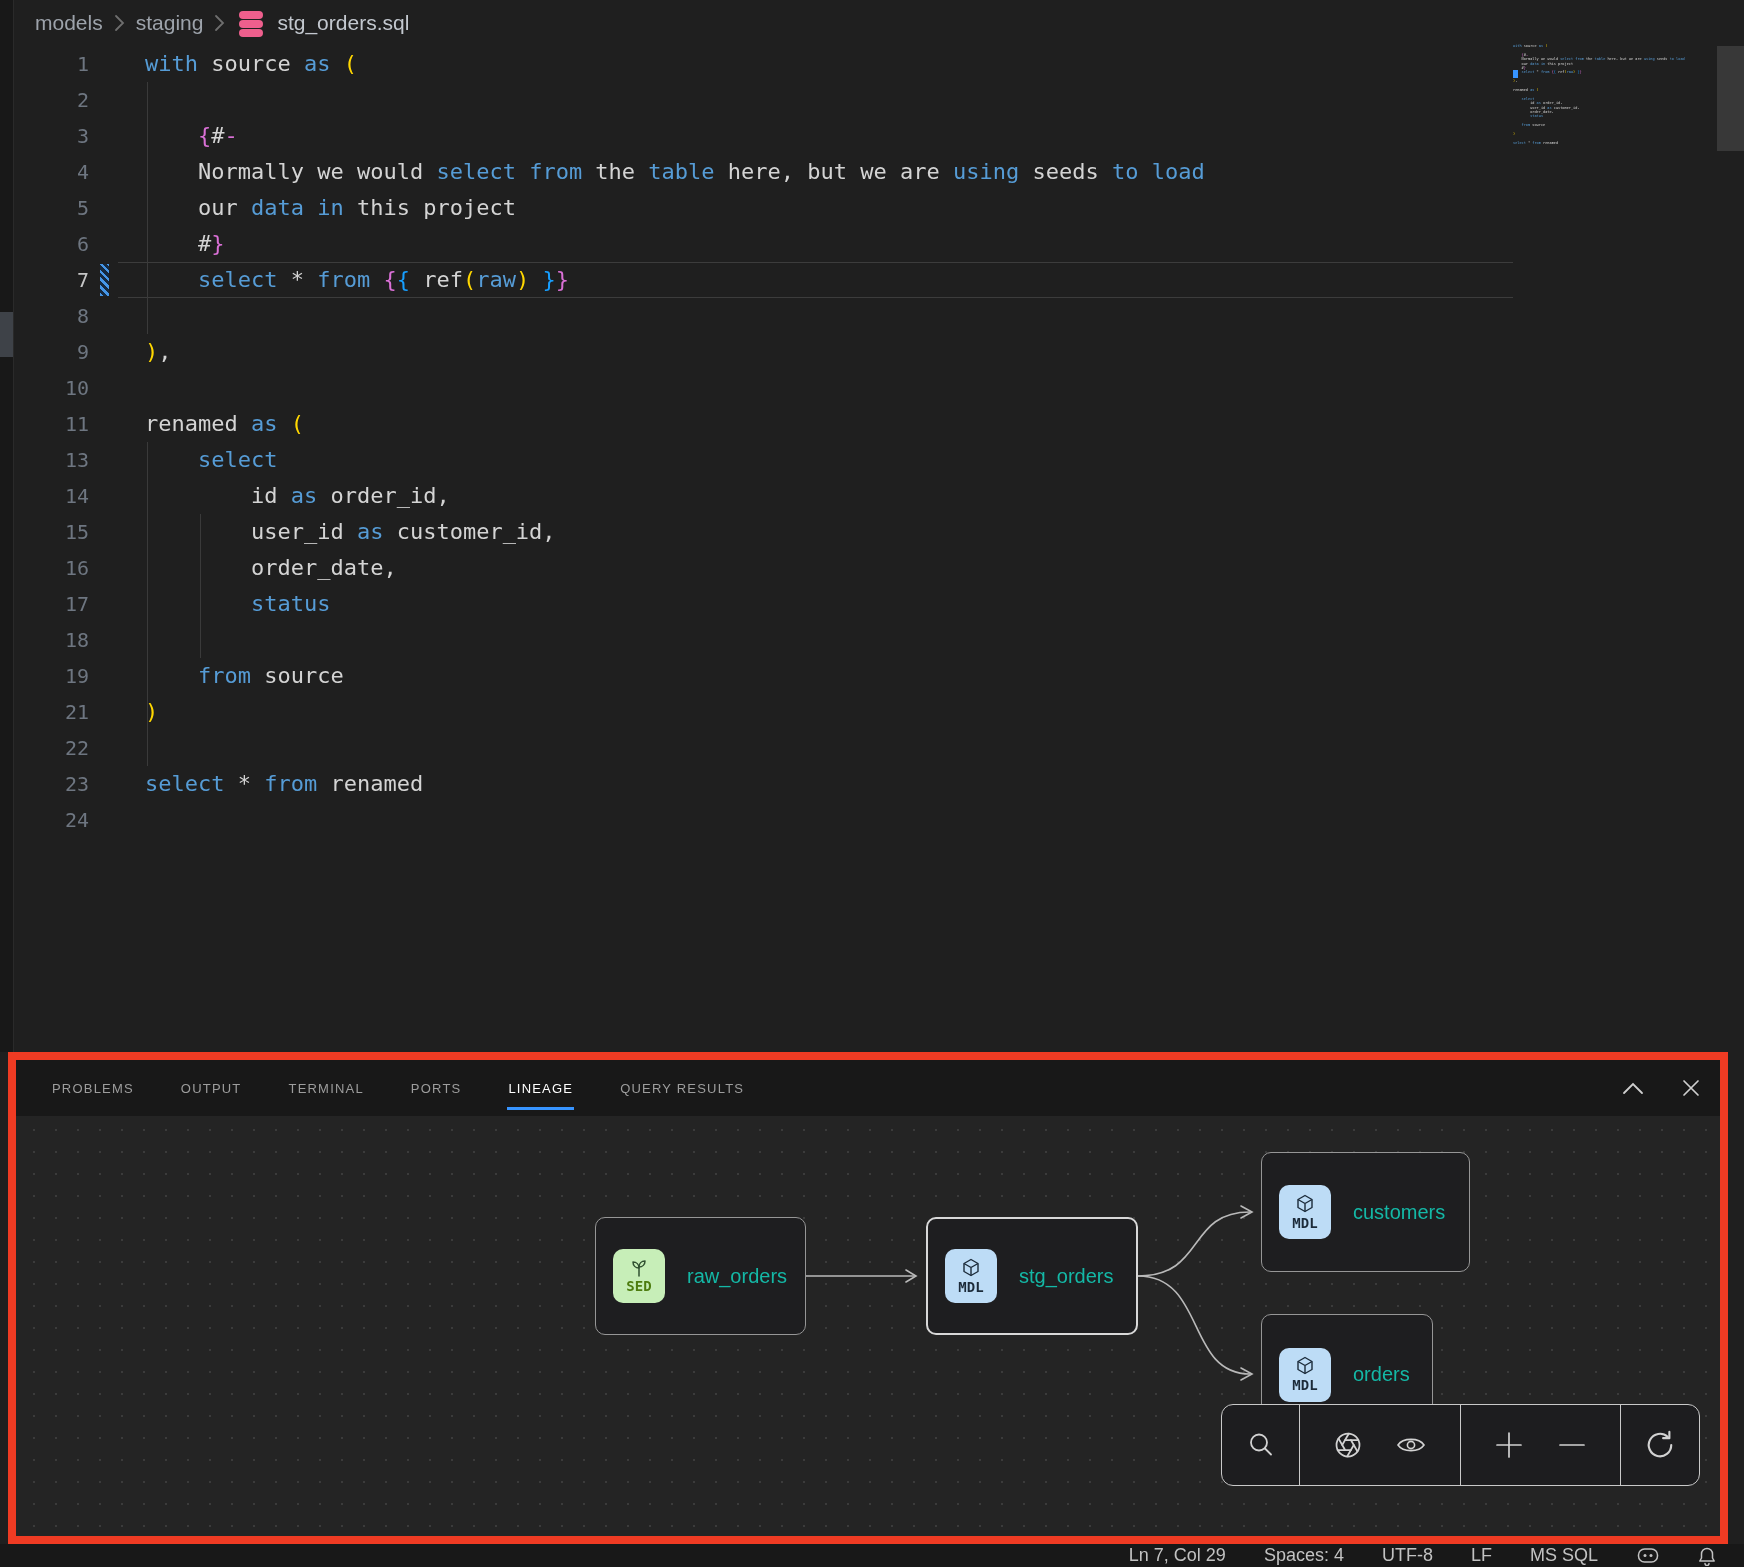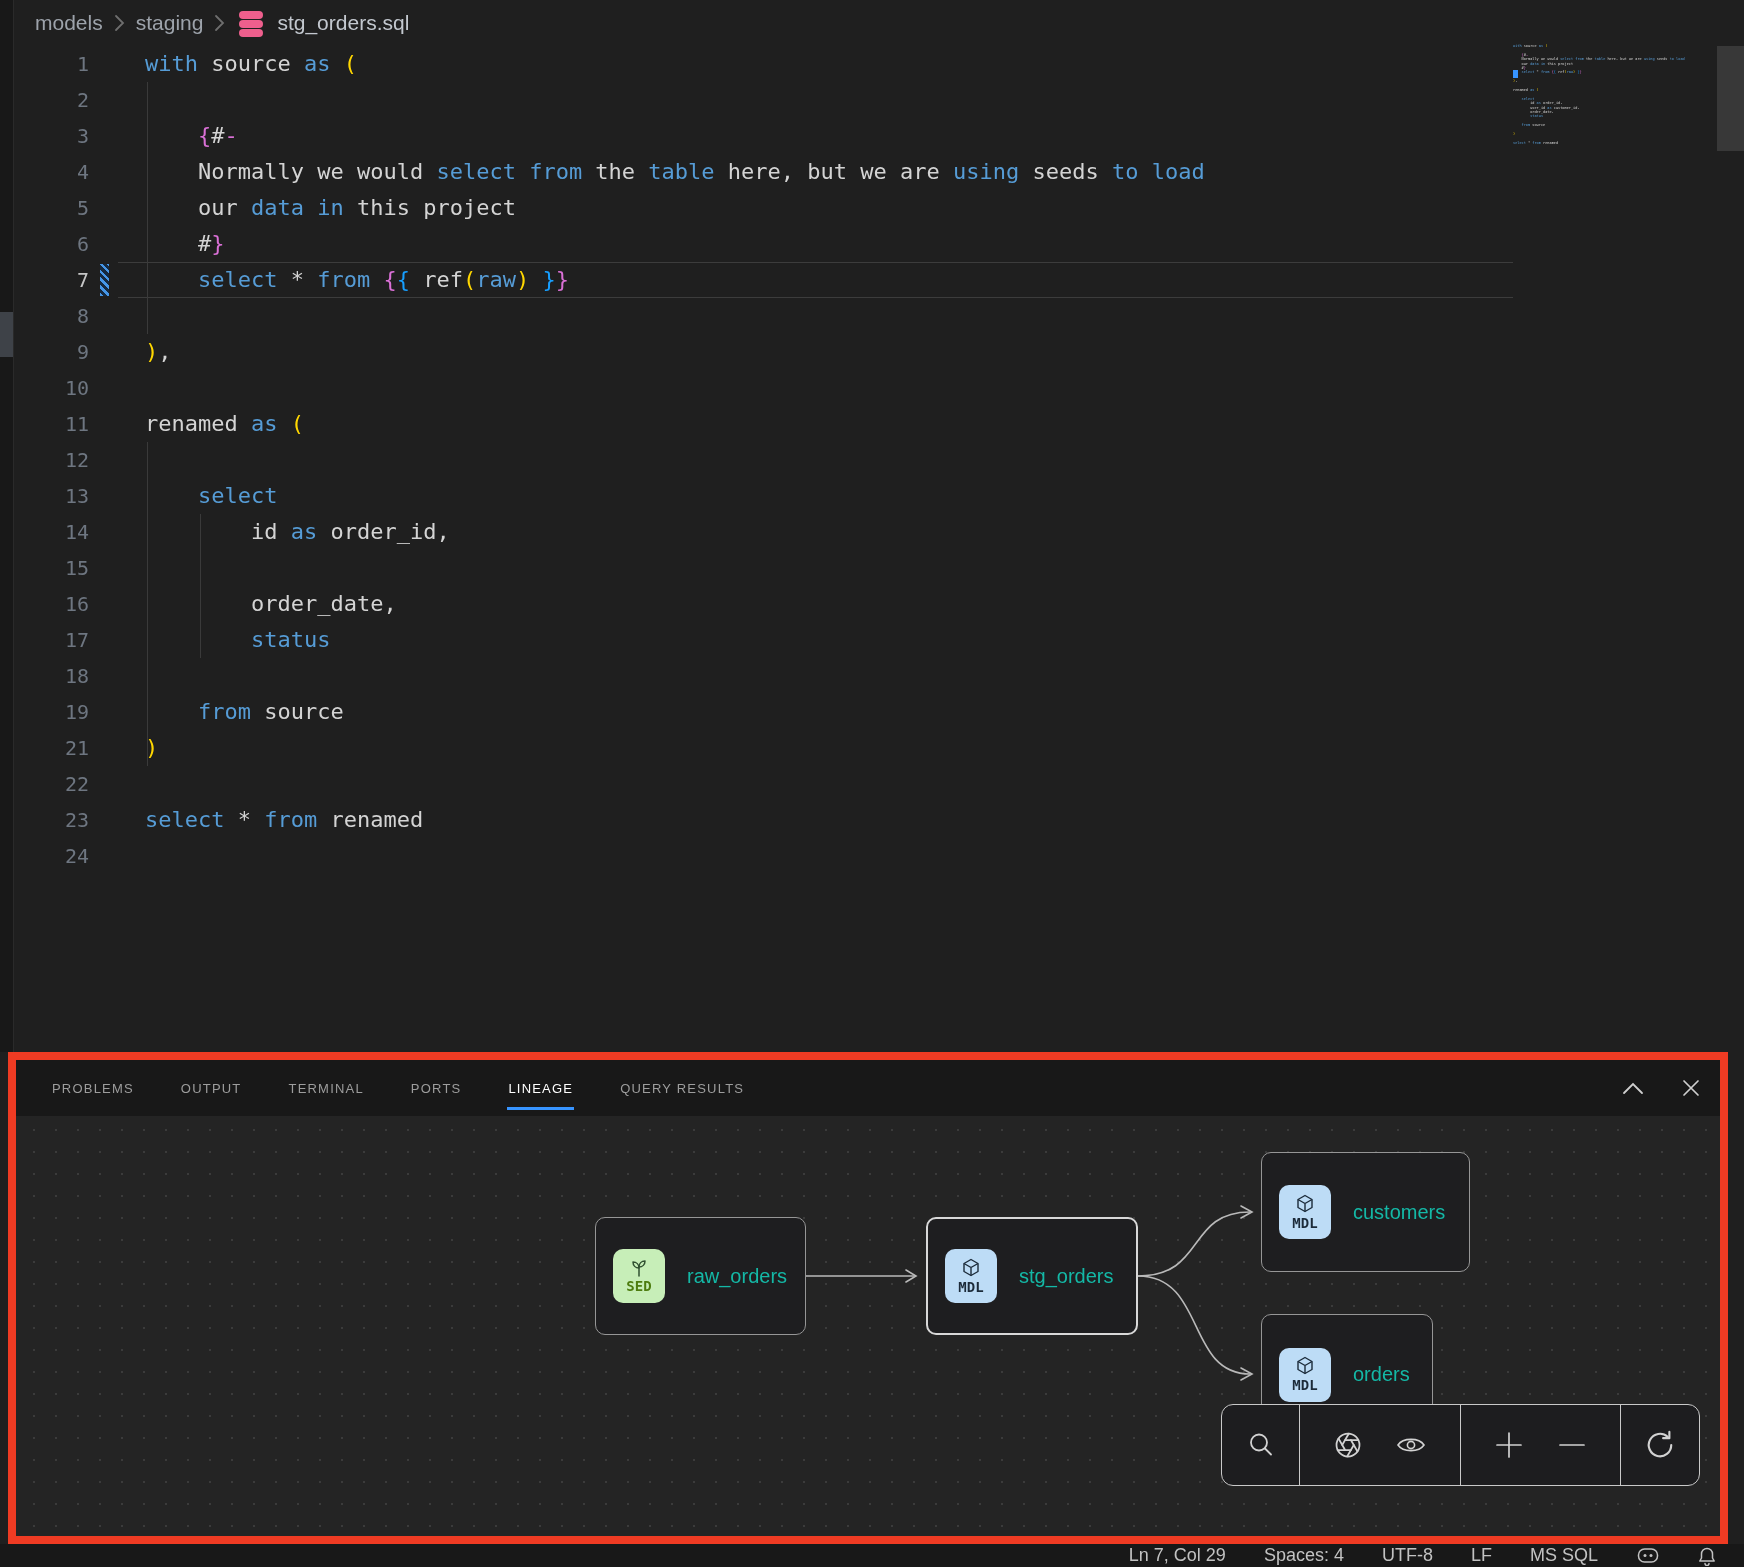--- a/index.html
+++ b/index.html
@@ -174,33 +174,30 @@
         </div>
         <div class="code-line">
           <span class="gutter-num">10</span>
           <span class="line-text"></span>
         </div>
         <div class="code-line">
           <span class="gutter-num">11</span>
           <span class="line-text"><span class="tok-fg">renamed </span><span class="tok-kw">as</span><span class="tok-fg"> </span><span class="tok-y">(</span></span>
         </div>
         <div class="code-line">
-          <span class="gutter-num">12</span>
-          <span class="line-text"></span>
-        </div>
-        <div class="code-line">
           <span class="gutter-num">13</span>
           <span class="line-text"><span class="tok-fg">    </span><span class="tok-kw">select</span></span>
         </div>
         <div class="code-line">
           <span class="gutter-num">14</span>
           <span class="line-text"><span class="tok-fg">        id </span><span class="tok-kw">as</span><span class="tok-fg"> order_id,</span></span>
         </div>
         <div class="code-line">
           <span class="gutter-num">15</span>
+          <span class="line-text"><span class="tok-fg">        user_id </span><span class="tok-kw">as</span><span class="tok-fg"> customer_id,</span></span>
         </div>
         <div class="code-line">
           <span class="gutter-num">16</span>
           <span class="line-text"><span class="tok-fg">        order_date,</span></span>
         </div>
         <div class="code-line">
           <span class="gutter-num">17</span>
           <span class="line-text"><span class="tok-fg">        </span><span class="tok-kw">status</span></span>
         </div>
         <div class="code-line">

